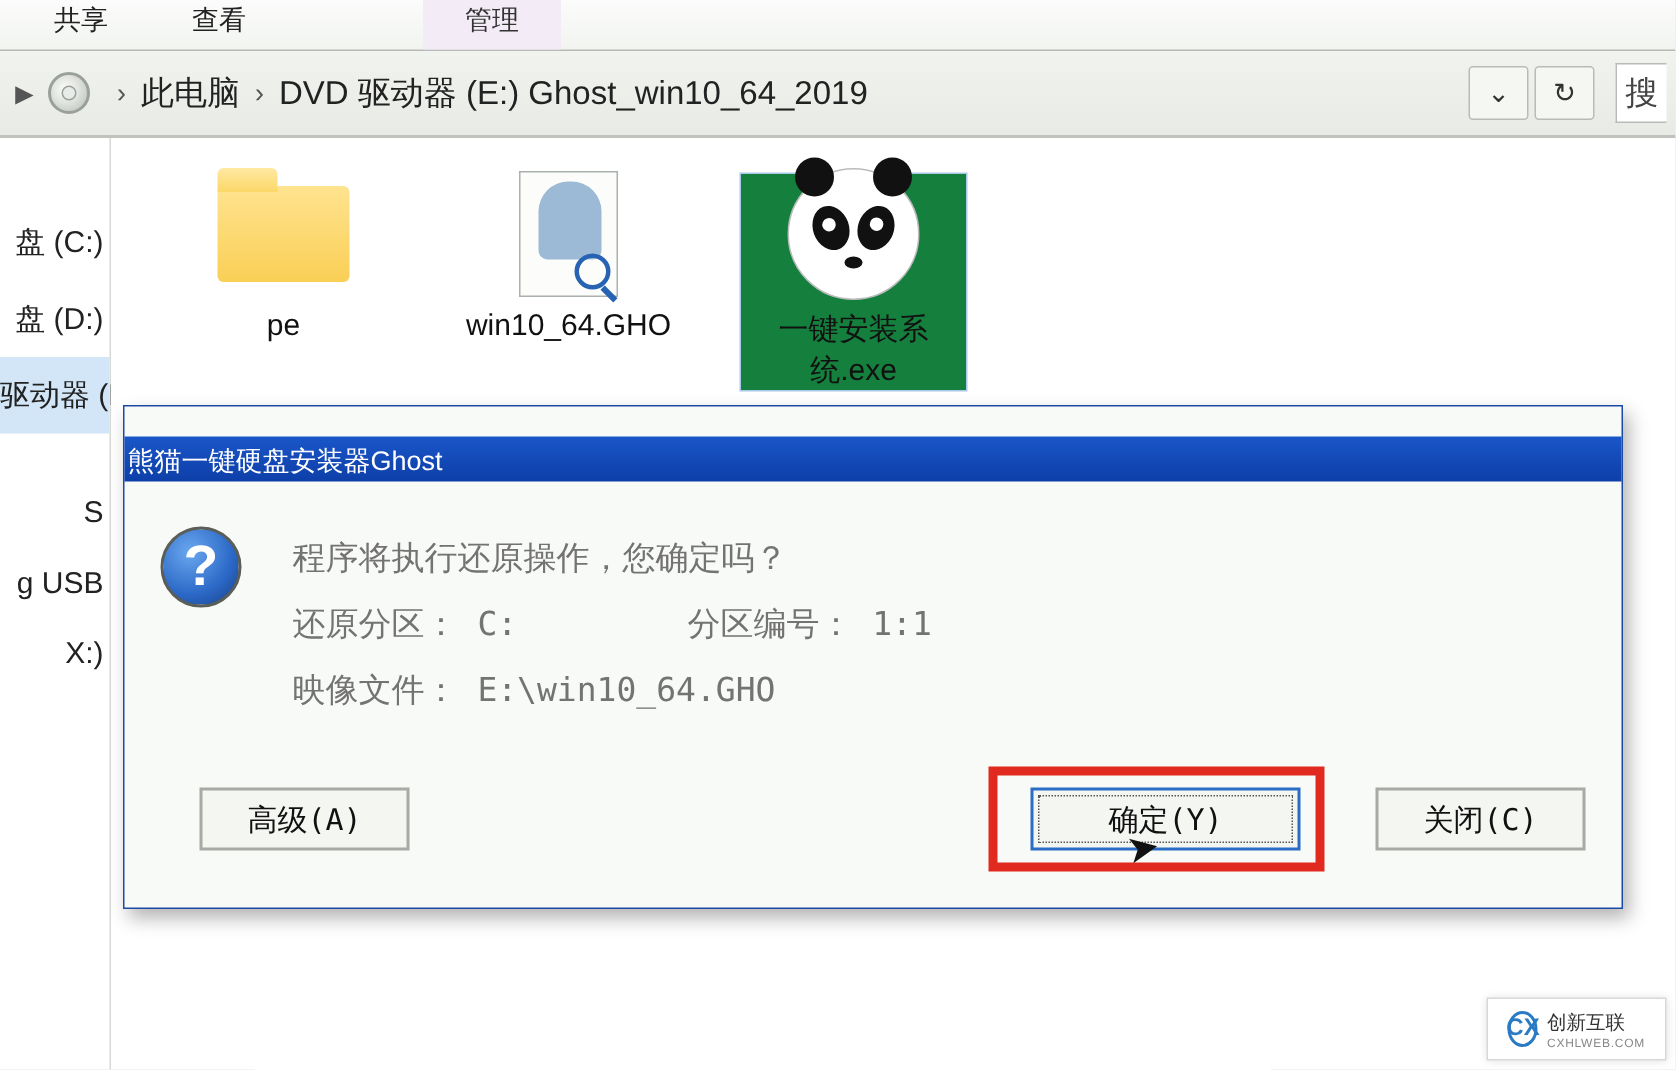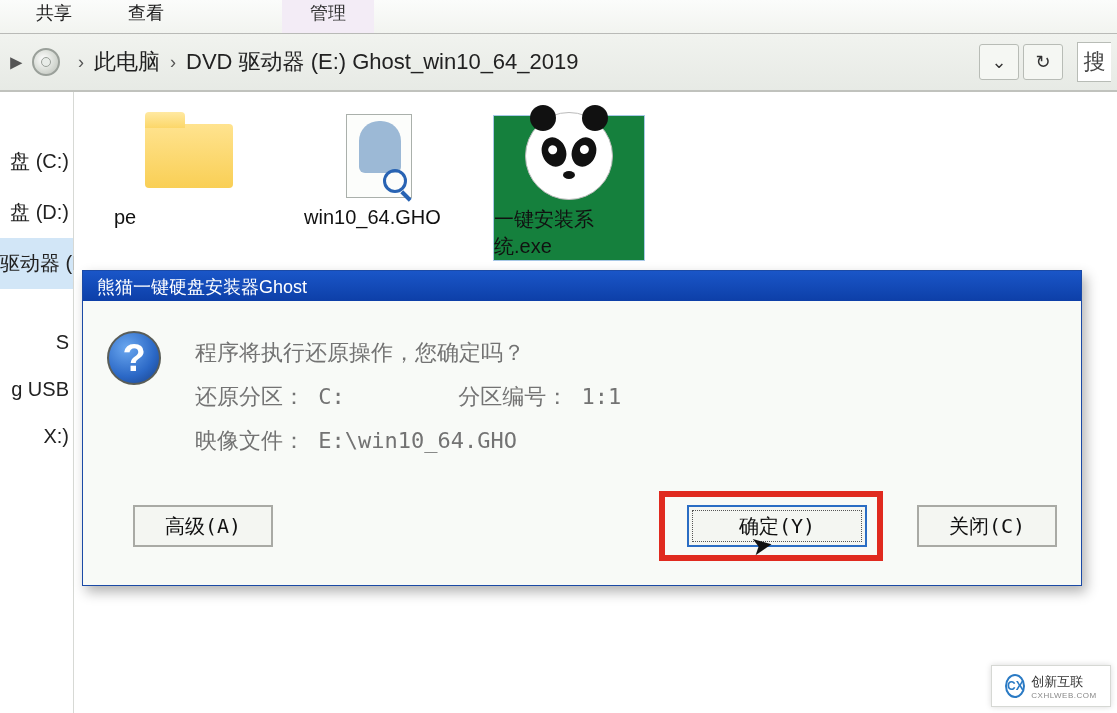--- a/index.html
+++ b/index.html
@@ -106,20 +106,21 @@
     background:#ffffff;
     position:relative;
     padding: 24px 20px 0 40px;
   }
   .filegrid {
     display:flex;
     gap:40px;
   }
   .fileitem {
     width:150px;
+    text-align:center;
     font-size:20px;
     color:#111;
   }
   .fileitem .iconbox {
     width:110px; height:80px; margin:0 auto 10px auto;
     display:flex; align-items:center; justify-content:center;
   }
   .fileitem.selected {
     background:#15803d;
     outline:1px solid #a7c8e6;
@@ -196,21 +197,22 @@
     width:1000px;
     background:#f8faf7;
     border:1px solid #1b4aa6;
     box-shadow: 4px 6px 12px rgba(0,0,0,0.3);
   }
   .dialog .titlebar{
     height:30px;
     background: linear-gradient(#1a56c8, #0d3fa8);
     color:#fff;
     font-size:18px;
-    padding:4px 10px 0 14px;
+    padding:4px 10px 0 2px;
+    margin-top:20px;
   }
   .dialog .dlgbody{
     display:flex;
     padding:30px 24px 18px 24px;
   }
   .qicon {
     width:54px; height:54px; border-radius:50%;
     background: radial-gradient(circle at 35% 30%, #6aa7ef, #2b68c6 60%, #193f84);
     border:2px solid #5a5d58;
     display:flex; align-items:center; justify-content:center;
@@ -266,21 +268,21 @@
     background:#fff;
     border:1px solid #d6d8d4;
     display:flex; align-items:center; justify-content:center;
     gap:6px;
     font-size:13px; color:#333;
     box-shadow:0 0 6px rgba(0,0,0,0.15);
   }
   .watermark .logo{
     width:20px; height:24px; border:2px solid #2a7ac4; border-radius:50%;
     display:flex;align-items:center;justify-content:center;
-    color:#2a7ac4; font-weight:bold; font-size:12px;
+    color:#2a7ac4; font-weight:bold; font-size:16px;
   }
   .watermark .sub{ font-size:8px; color:#888; letter-spacing:0.5px;}
 </style>
 </head>
 <body>
 
 <div class="ribbon">
   <div class="tab">共享</div>
   <div class="tab">查看</div>
   <div class="gap"></div>

